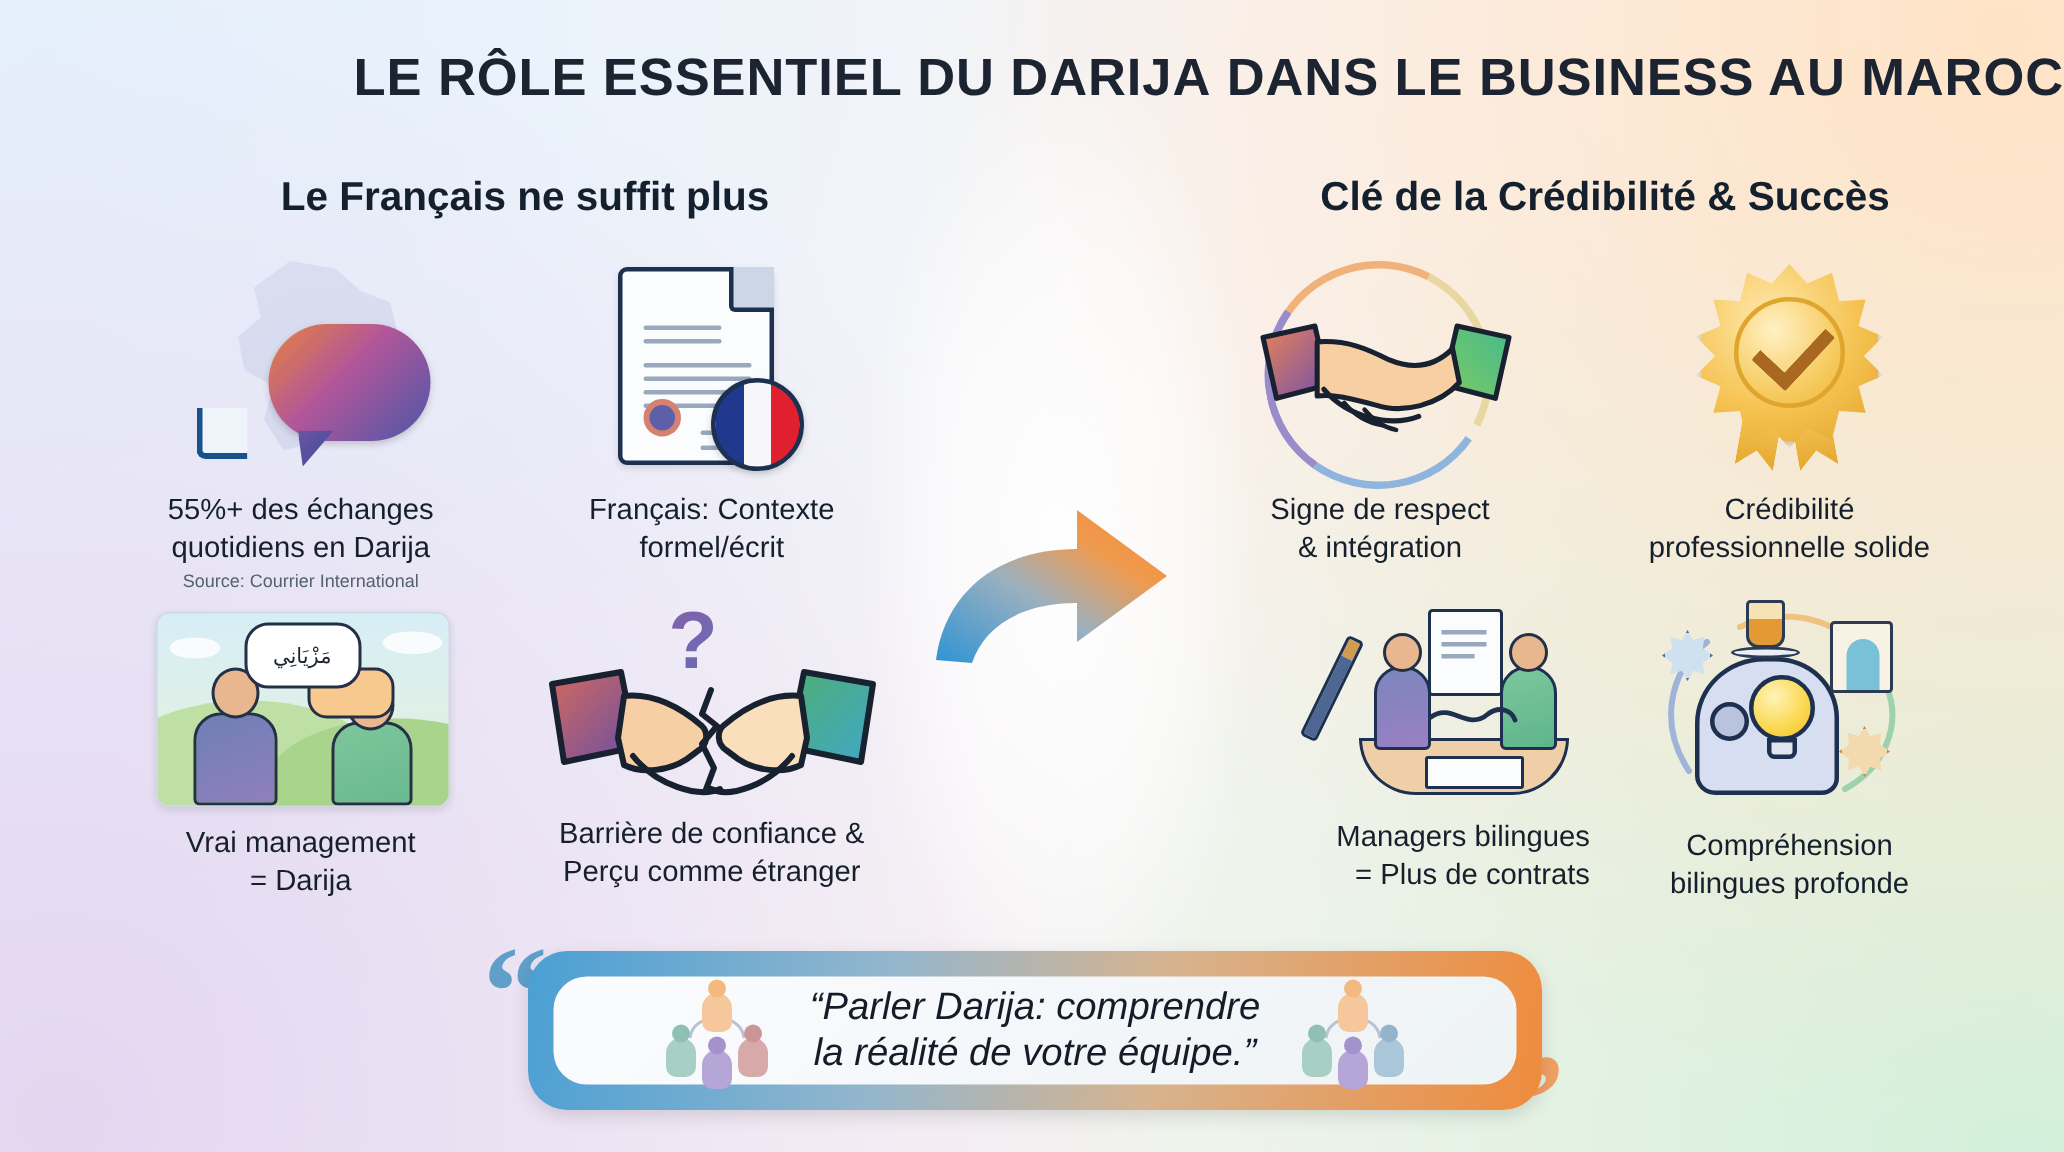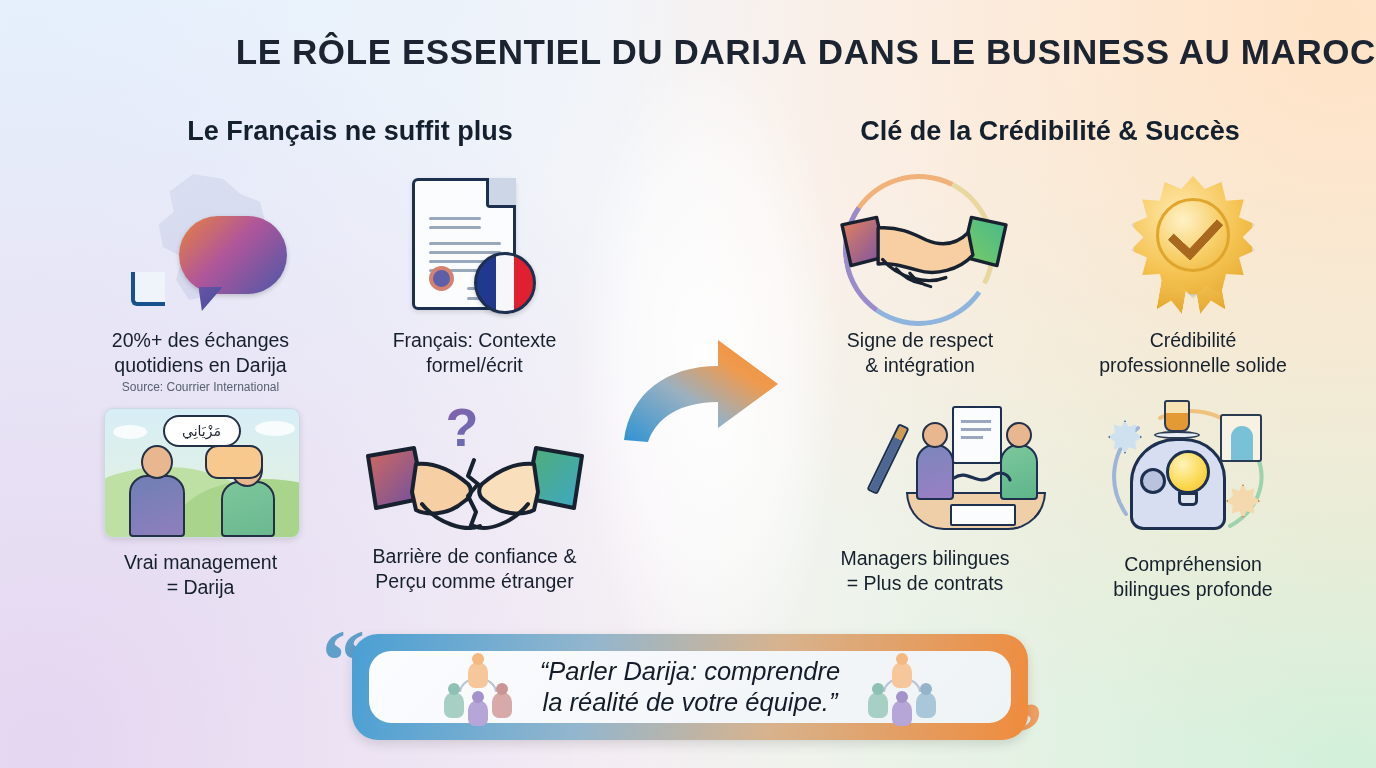--- a/index.html
+++ b/index.html
@@ -27,21 +27,21 @@
     position:absolute;left:0;top:32px;width:1376px;text-align:right;
     font-size:35px;font-weight:700;letter-spacing:.6px;color:#1b2430;
     text-transform:uppercase;white-space:nowrap;
   }
   .title .em{font-weight:800;}
   .col-head{
     position:absolute;top:116px;font-size:27px;font-weight:700;color:#14202e;
     text-align:center;white-space:nowrap;
   }
   .col-head.left{left:60px;width:580px;}
-  .col-head.right{left:760px;width:580px;}
+  .col-head.right{left:780px;width:580px;}
 
   .cell{position:absolute;text-align:center;}
   .art{position:relative;margin:0 auto;}
   .cap{
     font-size:19.5px;line-height:1.26;color:#16202c;font-weight:400;
     white-space:pre-line;
   }
   .cap.small{font-size:12px;color:#556070;margin-top:3px;}
 
   
@@ -102,21 +102,21 @@
   .scene{
     position:absolute;left:16px;top:0;width:194px;height:128px;border-radius:9px;
     overflow:hidden;border:1.5px solid #cfd8e4;
     background:linear-gradient(180deg,#d7eef6 0%,#dff0e8 52%,#cfe6bf 100%);
     box-shadow:0 2px 6px rgba(0,0,0,.12);
   }
   .hill{position:absolute;border-radius:50%;}
   .p-body{position:absolute;border-radius:18px 18px 4px 4px;}
   .p-head{position:absolute;border-radius:50%;background:#e9b78f;border:2.5px solid #243046;box-sizing:border-box;}
   .ar-bub{
-    position:absolute;left:58px;top:6px;width:78px;height:32px;border-radius:16px;
+    position:absolute;left:58px;top:6px;width:78px;height:44px;border-radius:16px;
     background:#fff;border:2.5px solid #243046;box-sizing:border-box;
     display:flex;align-items:center;justify-content:center;
     font-size:14px;color:#1b2430;
   }
   .or-bub{
     position:absolute;left:100px;top:36px;width:58px;height:34px;border-radius:13px;
     background:#f7c98f;border:2.5px solid #243046;box-sizing:border-box;
   }
 
   
@@ -257,21 +257,21 @@
 
   <div class="col-head left">Le Français ne suffit plus</div>
   <div class="col-head right">Clé de la Crédibilité &amp; Succès</div>
 
   <div class="cell" style="left:78px;top:172px;width:245px;">
     <div class="art" style="width:212px;height:150px;">
       <div class="morocco"></div>
       <div class="bub-back"></div>
       <div class="bub-tail"></div>
     </div>
-    <div class="cap" style="margin-top:6px;">20%+ des échanges
+    <div class="cap" style="margin-top:6px;">55%+ des échanges
 quotidiens en Darija</div>
     <div class="cap small">Source: Courrier International</div>
   </div>
 
   <div class="cell" style="left:352px;top:172px;width:245px;">
     <div class="art" style="width:170px;height:150px;">
       <div class="doc">
         <div class="fold"></div>
         <div class="ln" style="left:14px;top:36px;width:52px;"></div>
         <div class="ln" style="left:14px;top:45px;width:52px;"></div>
@@ -401,21 +401,21 @@
       <div class="sheet">
         <div class="ln" style="position:absolute;left:7px;top:12px;width:30px;height:2.5px;background:#9aa8bd;"></div>
         <div class="ln" style="position:absolute;left:7px;top:20px;width:30px;height:2.5px;background:#9aa8bd;"></div>
         <div class="ln" style="position:absolute;left:7px;top:28px;width:22px;height:2.5px;background:#9aa8bd;"></div>
       </div>
       <svg width="64" height="24" viewBox="0 0 64 24" style="position:absolute;left:156px;top:66px;">
         <path d="M4 12 C18 2 28 22 42 10 C50 4 58 8 60 14" fill="none" stroke="#1d3050" stroke-width="3.2" stroke-linecap="round"></path>
       </svg>
       <div style="position:absolute;left:156px;top:104px;width:66px;height:22px;background:#fbfcfe;border:2.5px solid #1d3050;box-sizing:border-box;border-radius:2px;"></div>
     </div>
-    <div class="cap" style="margin-top:6px;">Managers bilingues
+    <div class="cap" style="margin-top:6px;text-align:right;">Managers bilingues
 = Plus de contrats</div>
   </div>
 
   <div class="cell" style="left:1068px;top:398px;width:250px;">
     <div class="art" style="width:190px;height:148px;">
       <svg width="190" height="148" viewBox="0 0 190 148" style="position:absolute;left:0;top:0;">
         <path d="M28 116 C8 86 14 50 40 30" fill="none" stroke="#9fb4d8" stroke-width="4" stroke-linecap="round"></path>
         <path d="M62 20 C92 6 126 14 146 38" fill="none" stroke="#efc27e" stroke-width="4" stroke-linecap="round" stroke-dasharray="1 0"></path>
         <path d="M160 60 C170 86 158 114 132 128" fill="none" stroke="#9ed2ad" stroke-width="4" stroke-linecap="round"></path>
       </svg>

